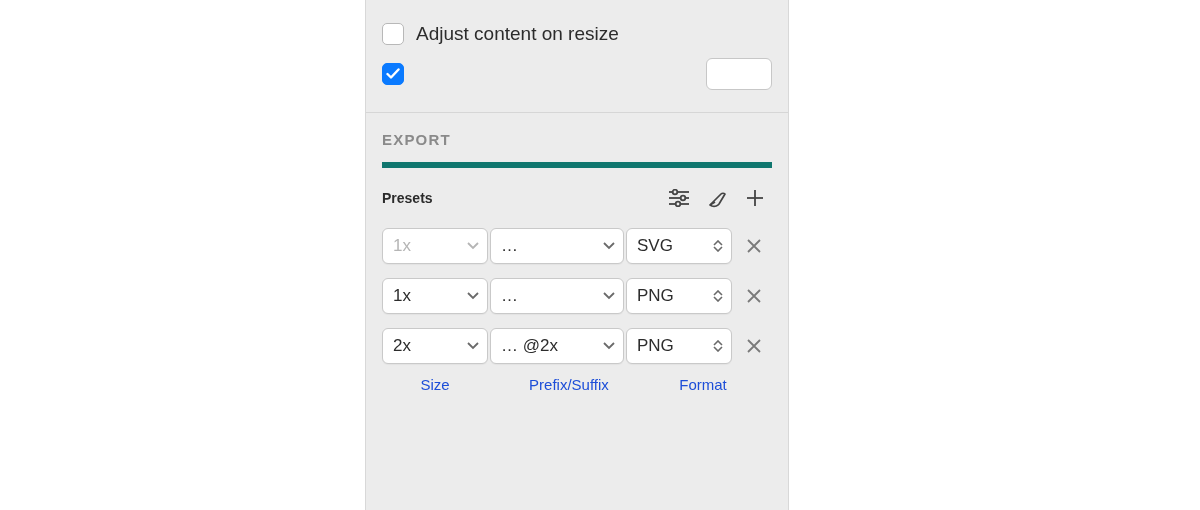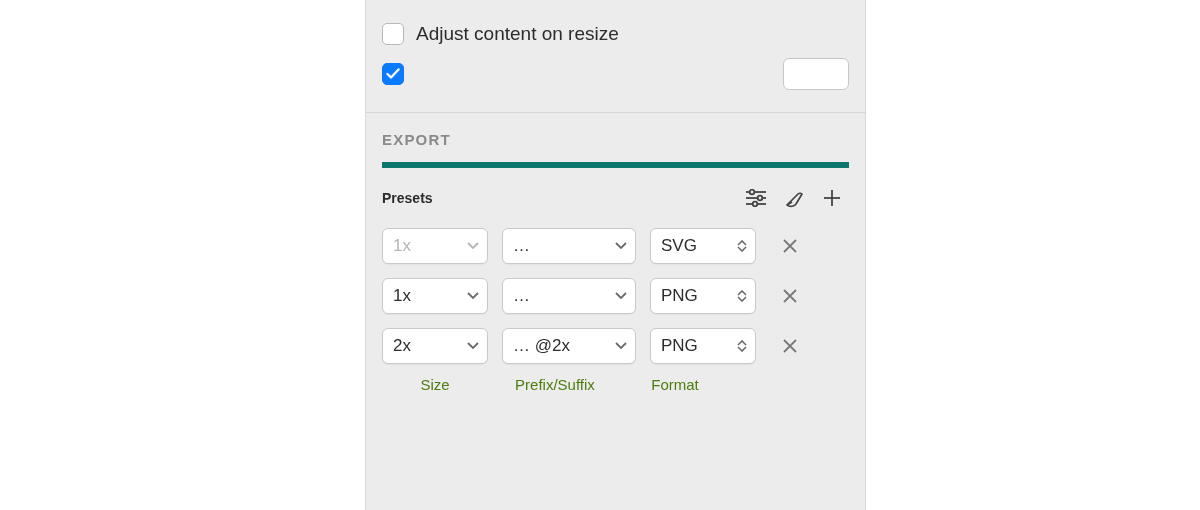--- a/index.html
+++ b/index.html
@@ -9,21 +9,21 @@
       width: 1200px;
       height: 510px;
       position: relative;
       font-size: 18px;
       color: #2c2c2c;
     }
     .panel {
       position: absolute;
       left: 365px;
       top: 0;
-      width: 501px;
+      width: 424px;
       height: 510px;
       background: #ececec;
       border-left: 1px solid #d8d8d8;
       border-right: 1px solid #d8d8d8;
     }
     .options {
       padding: 14px 16px 18px 16px;
       border-bottom: 1px solid #d6d6d6;
     }
     .opt-row {
@@ -84,21 +84,21 @@
       height: 28px;
       display: flex;
       align-items: center;
       justify-content: center;
       color: #444;
       margin-left: 4px;
     }
     .preset-row {
       display: grid;
       grid-template-columns: 106px 134px 106px 40px;
-      gap: 14px;
+      gap: 2px;
       align-items: center;
       margin-bottom: 14px;
     }
     .combo {
       height: 36px;
       background: #fff;
       border: 1px solid #c9c9c9;
       border-radius: 6px;
       display: flex;
       align-items: center;
@@ -113,23 +113,24 @@
     .remove-btn {
       display: flex;
       align-items: center;
       justify-content: center;
       color: #7a7a7a;
       height: 36px;
     }
     .col-labels {
       display: grid;
       grid-template-columns: 106px 134px 106px 40px;
+      gap: 14px;
       text-align: center;
       font-size: 15px;
-      color: #4d7c0f;
+      color: #1d4ed8;
       margin-top: -2px;
     }
     .col-labels div:last-child { visibility: hidden; }
     .stepper { display:flex; flex-direction: column; gap: 0px; }
   </style>
 </head>
 <body>
 
 <div class="panel">
 

